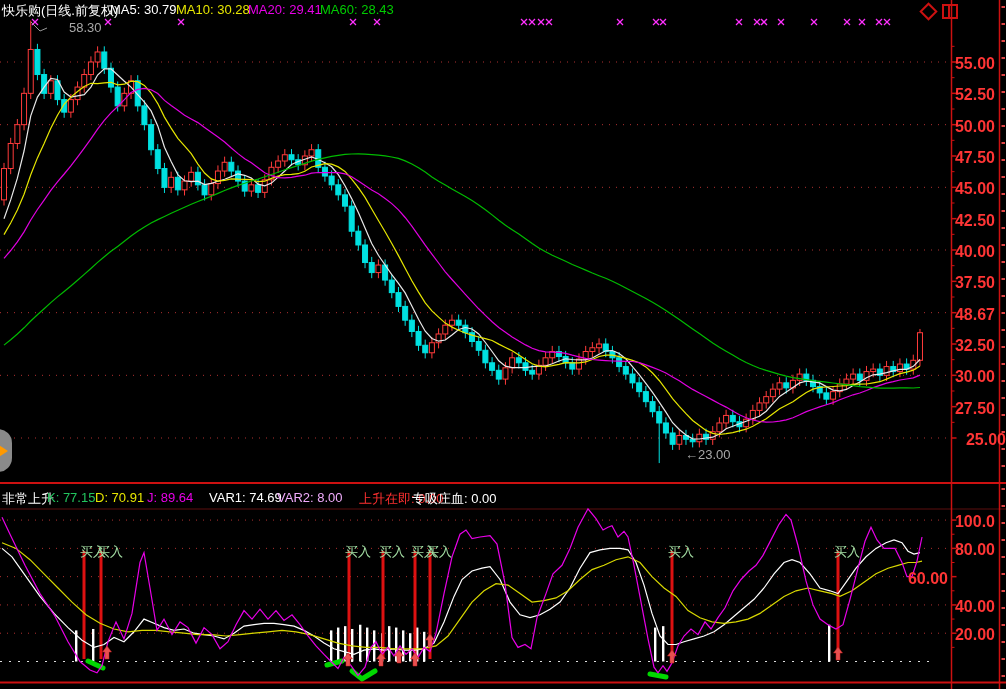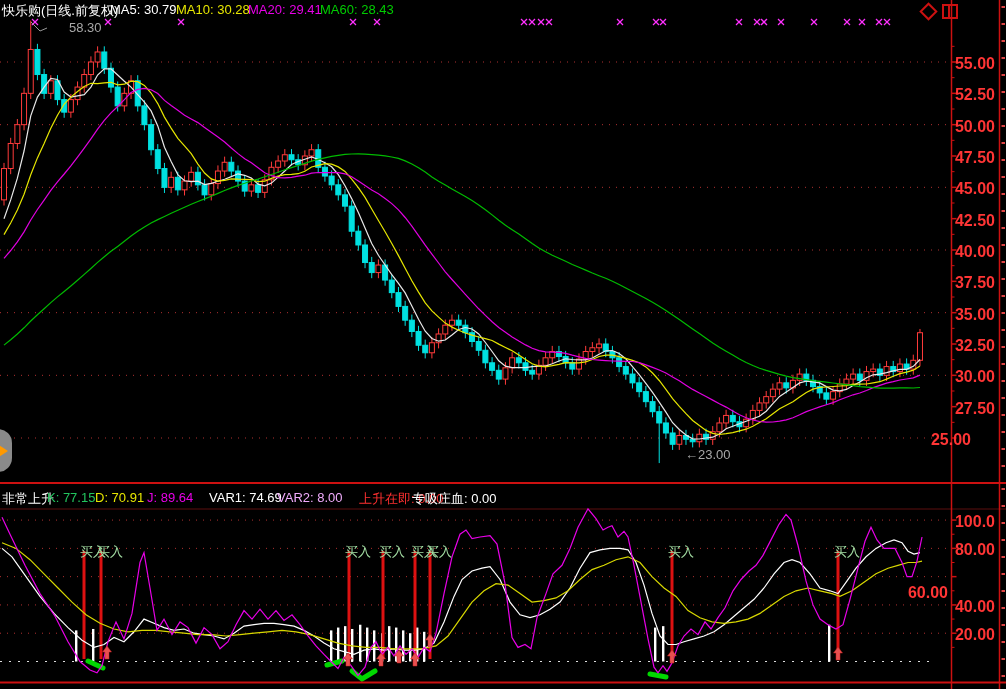--- a/index.html
+++ b/index.html
@@ -553,30 +553,30 @@
     </div>
   <div id="main-axis">
       <div class="axlab" style="left: 951px; top: 55.001px;">55.00</div>
       <div class="axlab" style="left: 951px; top: 86.3342px;">52.50</div>
       <div class="axlab" style="left: 951px; top: 117.667px;">50.00</div>
       <div class="axlab" style="left: 951px; top: 149.001px;">47.50</div>
       <div class="axlab" style="left: 951px; top: 180.334px;">45.00</div>
       <div class="axlab" style="left: 951px; top: 211.667px;">42.50</div>
       <div class="axlab" style="left: 951px; top: 243px;">40.00</div>
       <div class="axlab" style="left: 951px; top: 274.334px;">37.50</div>
-      <div class="axlab" style="left: 951px; top: 305.667px;">35.00</div>
+      <div class="axlab" style="left: 951px; top: 305.667px;">48.67</div>
       <div class="axlab" style="left: 951px; top: 337px;">32.50</div>
       <div class="axlab" style="left: 951px; top: 368.334px;">30.00</div>
       <div class="axlab" style="left: 951px; top: 399.667px;">27.50</div>
-      <div class="axlab" style="left: 927px; top: 431px;">25.00</div>
+      <div class="axlab" style="left: 962px; top: 431px;">25.00</div>
     </div>
   <div id="sub-axis">
       <div class="axlab" style="left: 951px; top: 513.079px;">100.0</div>
       <div class="axlab" style="left: 951px; top: 541.363px;">80.00</div>
-      <div class="axlab" style="left: 904px; top: 569.647px; margin-top: 14px;">60.00</div>
+      <div class="axlab" style="left: 904px; top: 569.647px;">60.00</div>
       <div class="axlab" style="left: 951px; top: 597.932px;">40.00</div>
       <div class="axlab" style="left: 951px; top: 626.216px;">20.00</div>
     </div>
   <div id="buy-labels">
       <div class="buylab" style="left: 80px; top: 543px;">买入</div>
       <div class="buylab" style="left: 97px; top: 543px;">买入</div>
       <div class="buylab" style="left: 345px; top: 543px;">买入</div>
       <div class="buylab" style="left: 379px; top: 543px;">买入</div>
       <div class="buylab" style="left: 411px; top: 543px;">买入</div>
       <div class="buylab" style="left: 426px; top: 543px;">买入</div>

